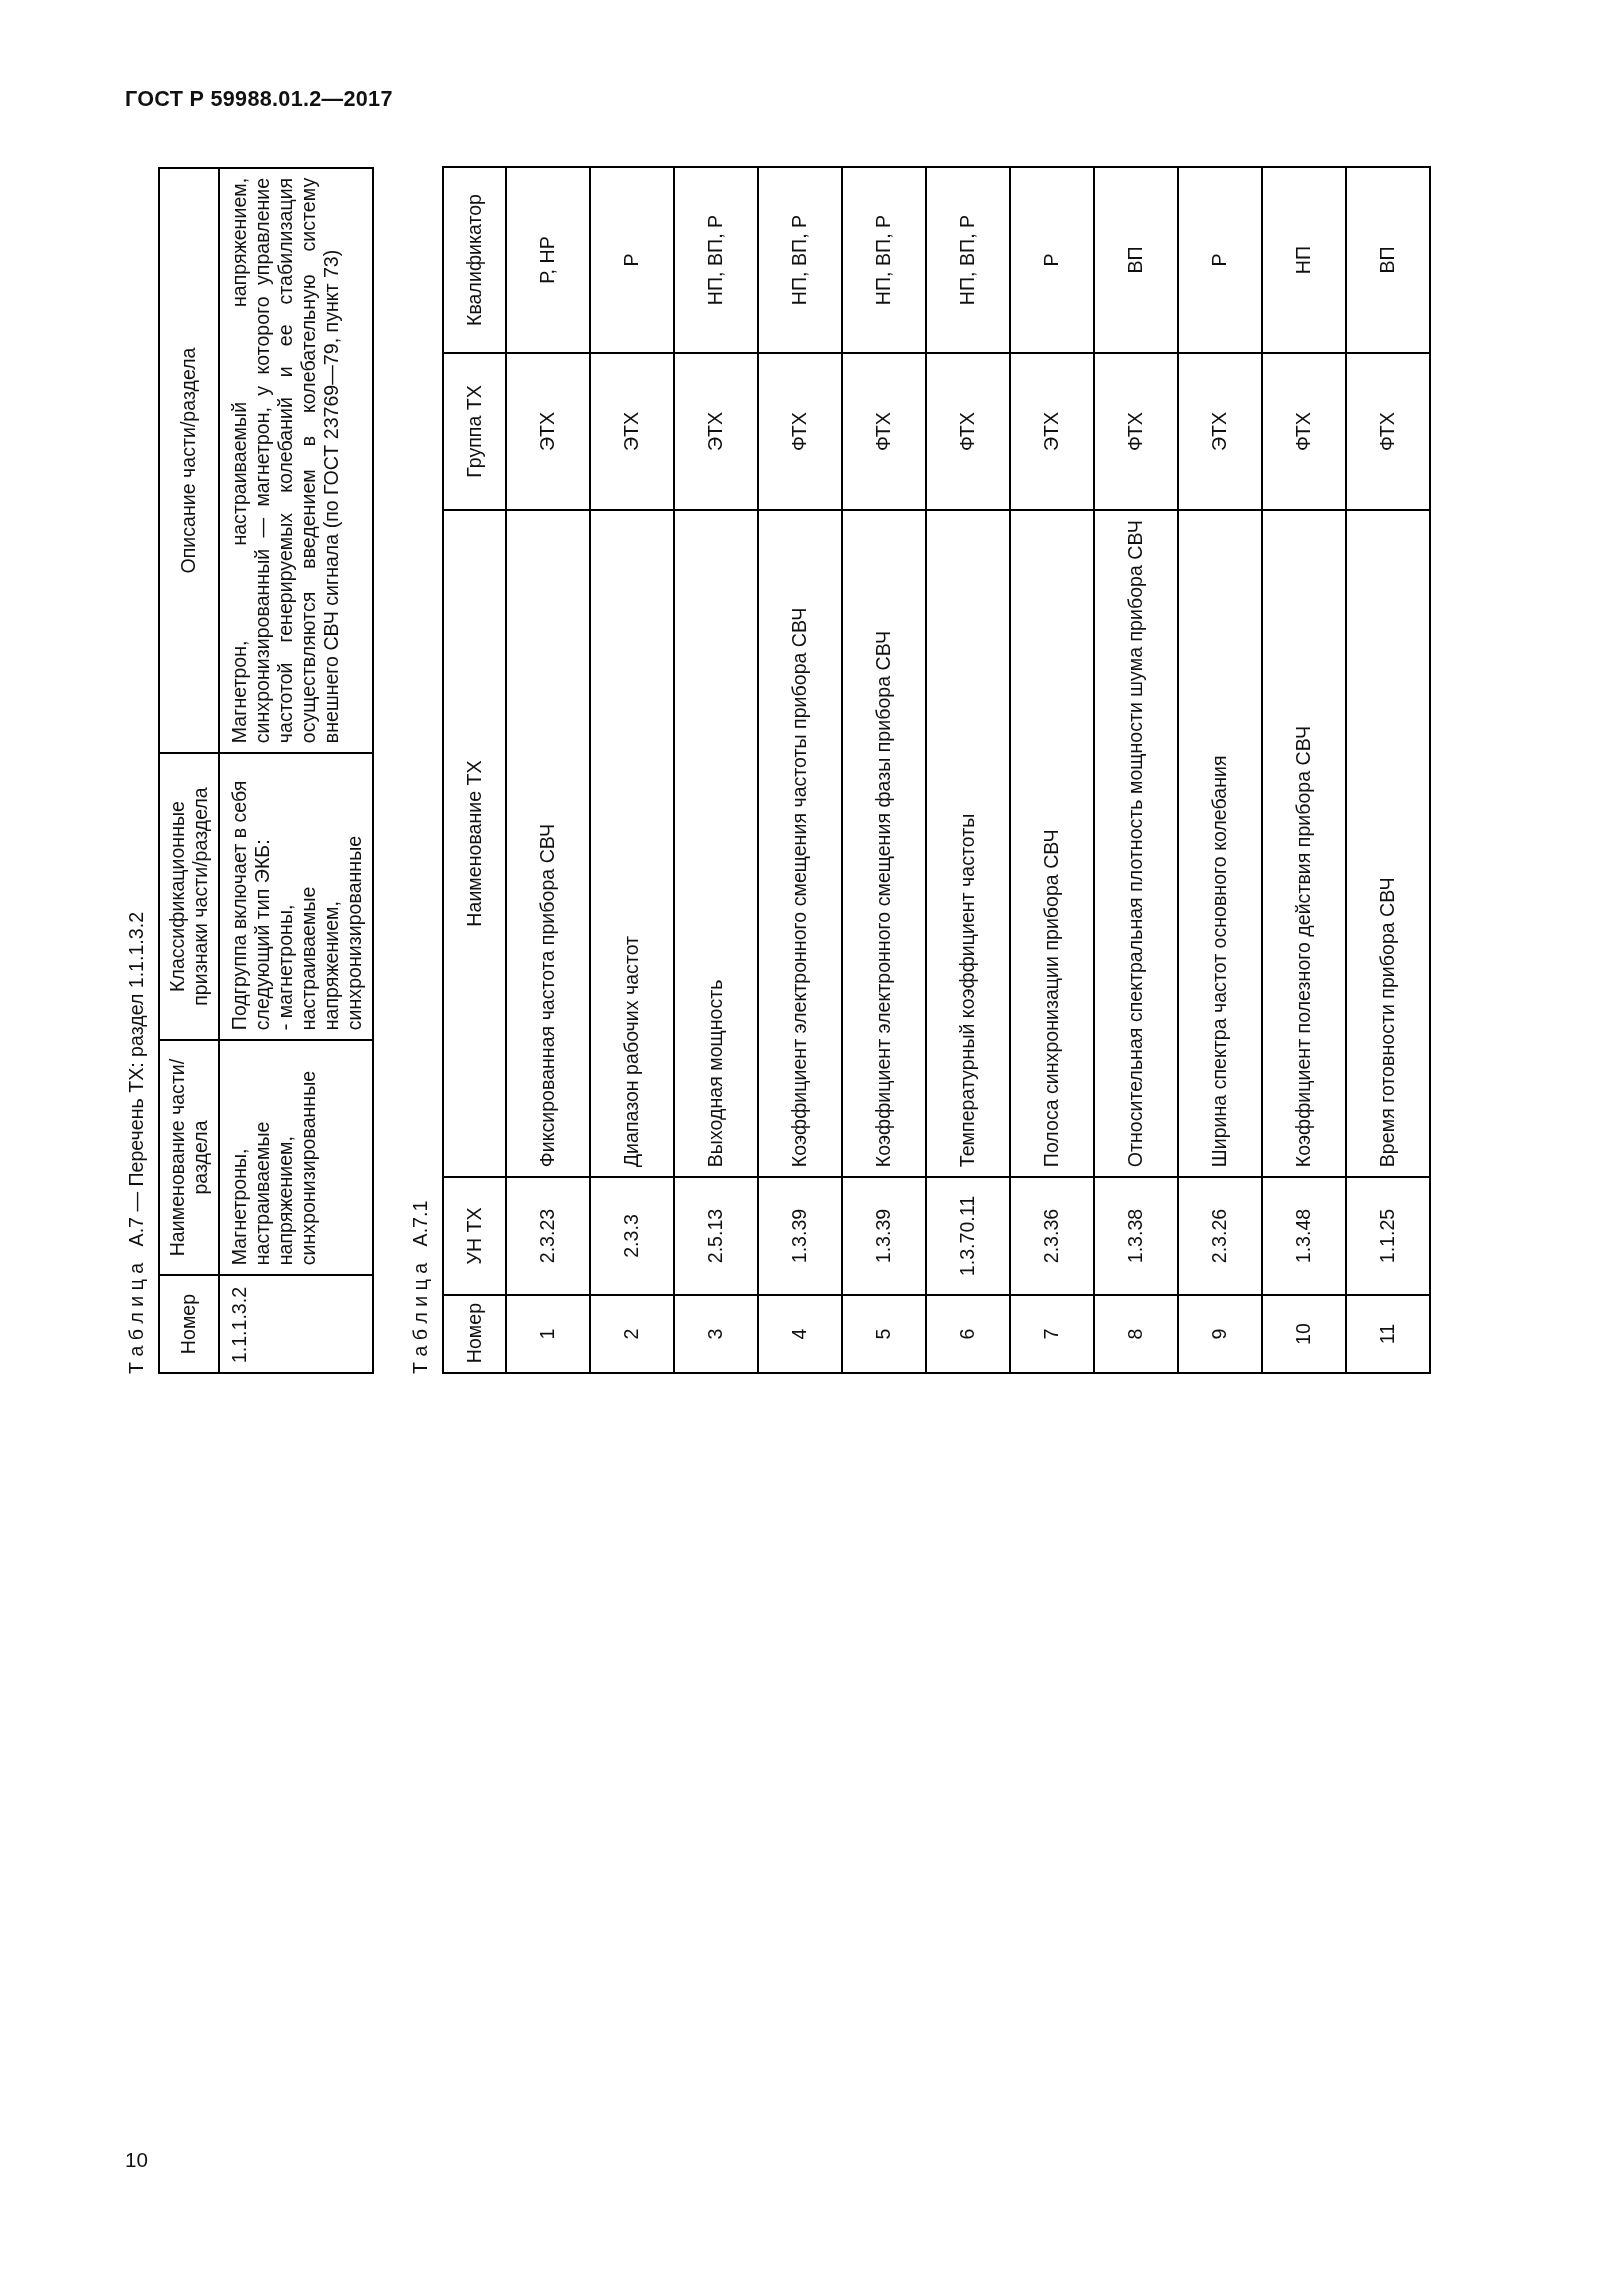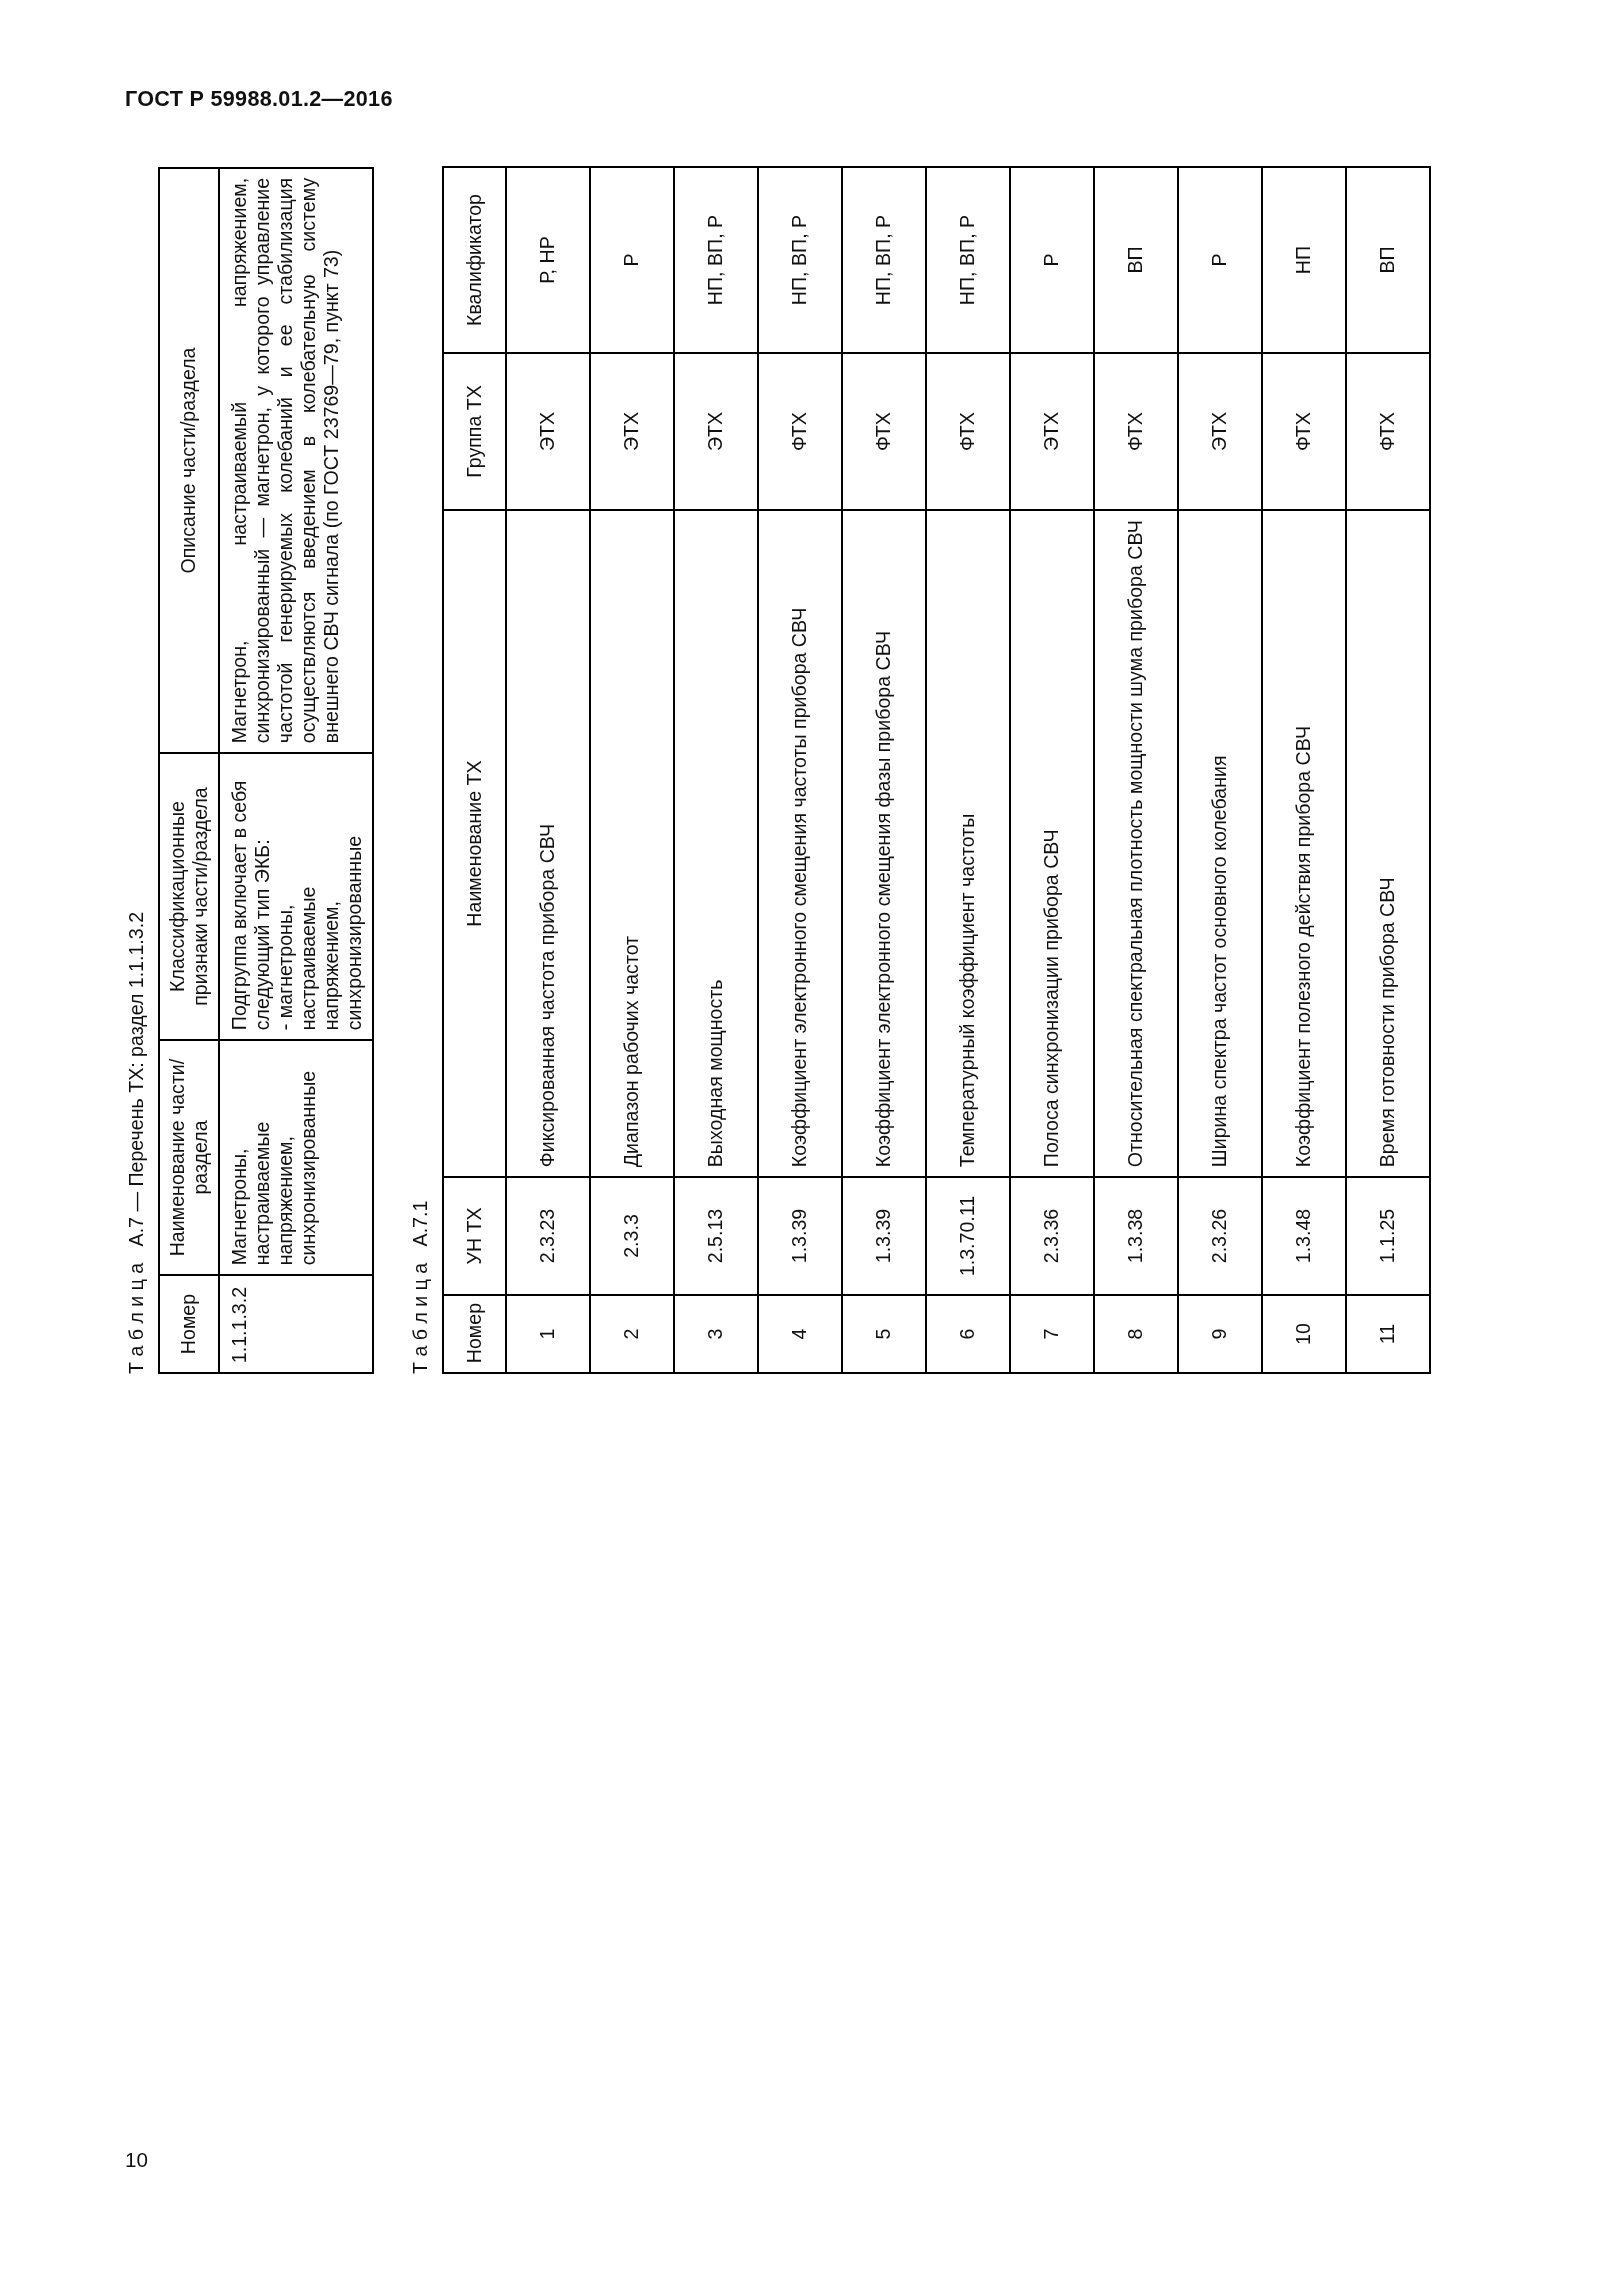--- a/index.html
+++ b/index.html
@@ -52,21 +52,21 @@
   .t2 th { height: 63px; }
   .t2 td { vertical-align: middle; height: 84px; }
   .c { text-align: center; }
   .l { text-align: left; }
   .j { text-align: justify; }
   .pre { white-space: pre-line; }
 </style>
 </head>
 <body>
 
-<div class="running-header">ГОСТ Р 59988.01.2—2016</div>
+<div class="running-header">ГОСТ Р 59988.01.2—2017</div>
 <div class="page-number">10</div>
 
 <div class="landscape">
 
   <div class="caption">Т а б л и ц а   А.7 — Перечень ТХ: раздел 1.1.1.3.2</div>
 
   <table class="t1">
     <colgroup>
       <col style="width:98px">
         <col style="width:235px">

